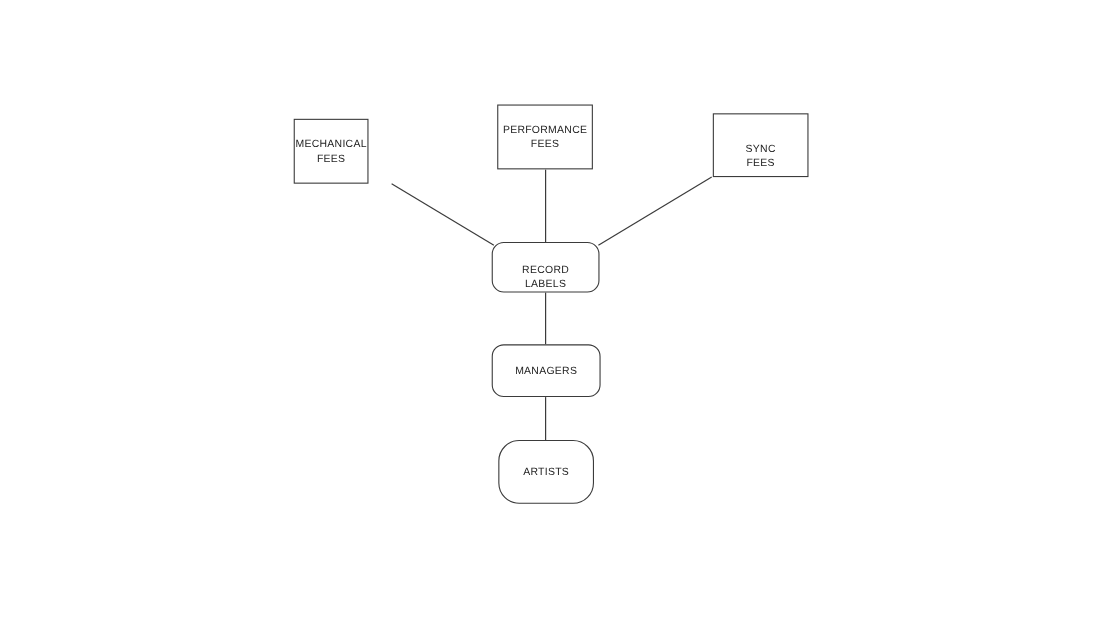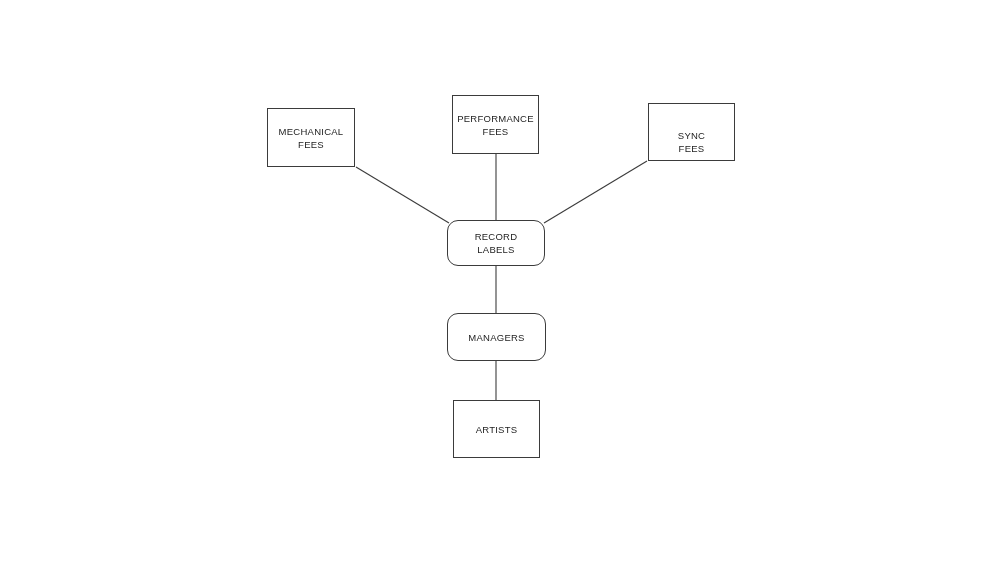--- a/index.html
+++ b/index.html
@@ -55,41 +55,41 @@
 <div id="canvas" style="background: rgb(255, 255, 255);">
 
   <svg id="edge-layer" viewBox="0 0 1000 562" width="1000" height="562" xmlns="http://www.w3.org/2000/svg">
     <line class="edge" stroke="#3b3b3b" stroke-width="1.1" shape-rendering="geometricPrecision" x1="356" y1="167" x2="449" y2="223"></line>
     <line class="edge" stroke="#3b3b3b" stroke-width="1.1" shape-rendering="geometricPrecision" x1="496" y1="154" x2="496" y2="220"></line>
     <line class="edge" stroke="#3b3b3b" stroke-width="1.1" shape-rendering="geometricPrecision" x1="647" y1="161" x2="544" y2="223"></line>
     <line class="edge" stroke="#3b3b3b" stroke-width="1.1" shape-rendering="geometricPrecision" x1="496" y1="266" x2="496" y2="313"></line>
     <line class="edge" stroke="#3b3b3b" stroke-width="1.1" shape-rendering="geometricPrecision" x1="496" y1="361" x2="496" y2="400"></line>
   </svg>
 
-  <div class="node" style="left: 267px; top: 108px; width: 88px; height: 59px; border-color: rgb(59, 59, 59);">
+  <div class="node" style="left: 267px; top: 108px; width: 68px; height: 59px; border-color: rgb(59, 59, 59);">
     <span class="node-label" style="color: rgb(35, 35, 35);">MECHANICAL
 FEES</span>
   </div>
 
   <div class="node" style="left: 452px; top: 95px; width: 87px; height: 59px; border-color: rgb(59, 59, 59); text-align: center;">
     <span class="node-label" style="color: rgb(35, 35, 35);">PERFORMANCE
 FEES</span>
   </div>
 
   <div class="node" style="left: 648px; top: 103px; width: 87px; height: 58px; border-color: rgb(59, 59, 59);">
     <span class="node-label" style="color: rgb(35, 35, 35); margin-top: 20px;">SYNC
 FEES</span>
   </div>
 
-  <div class="node rounded" style="left: 447px; top: 220px; width: 98px; height: 46px; border-color: rgb(59, 59, 59);">
+  <div class="node rounded" style="left: 447px; top: 220px; width: 98px; height: 46px; border-color: rgb(59, 59, 59); align-items: flex-end;">
     <span class="node-label" style="color: rgb(35, 35, 35);">RECORD
 LABELS</span>
   </div>
 
   <div class="node rounded" style="left: 447px; top: 313px; width: 99px; height: 48px; border-color: rgb(59, 59, 59);">
     <span class="node-label" style="color: rgb(35, 35, 35);">MANAGERS</span>
   </div>
 
-  <div class="node" style="left: 453px; top: 400px; width: 87px; height: 58px; border-color: rgb(59, 59, 59);">
+  <div class="node" style="left: 453px; top: 400px; width: 87px; height: 58px; border-color: rgb(59, 59, 59); border-radius: 19px;">
     <span class="node-label" style="color: rgb(35, 35, 35);">ARTISTS</span>
   </div>
 
 </div>
 
 </body></html>

